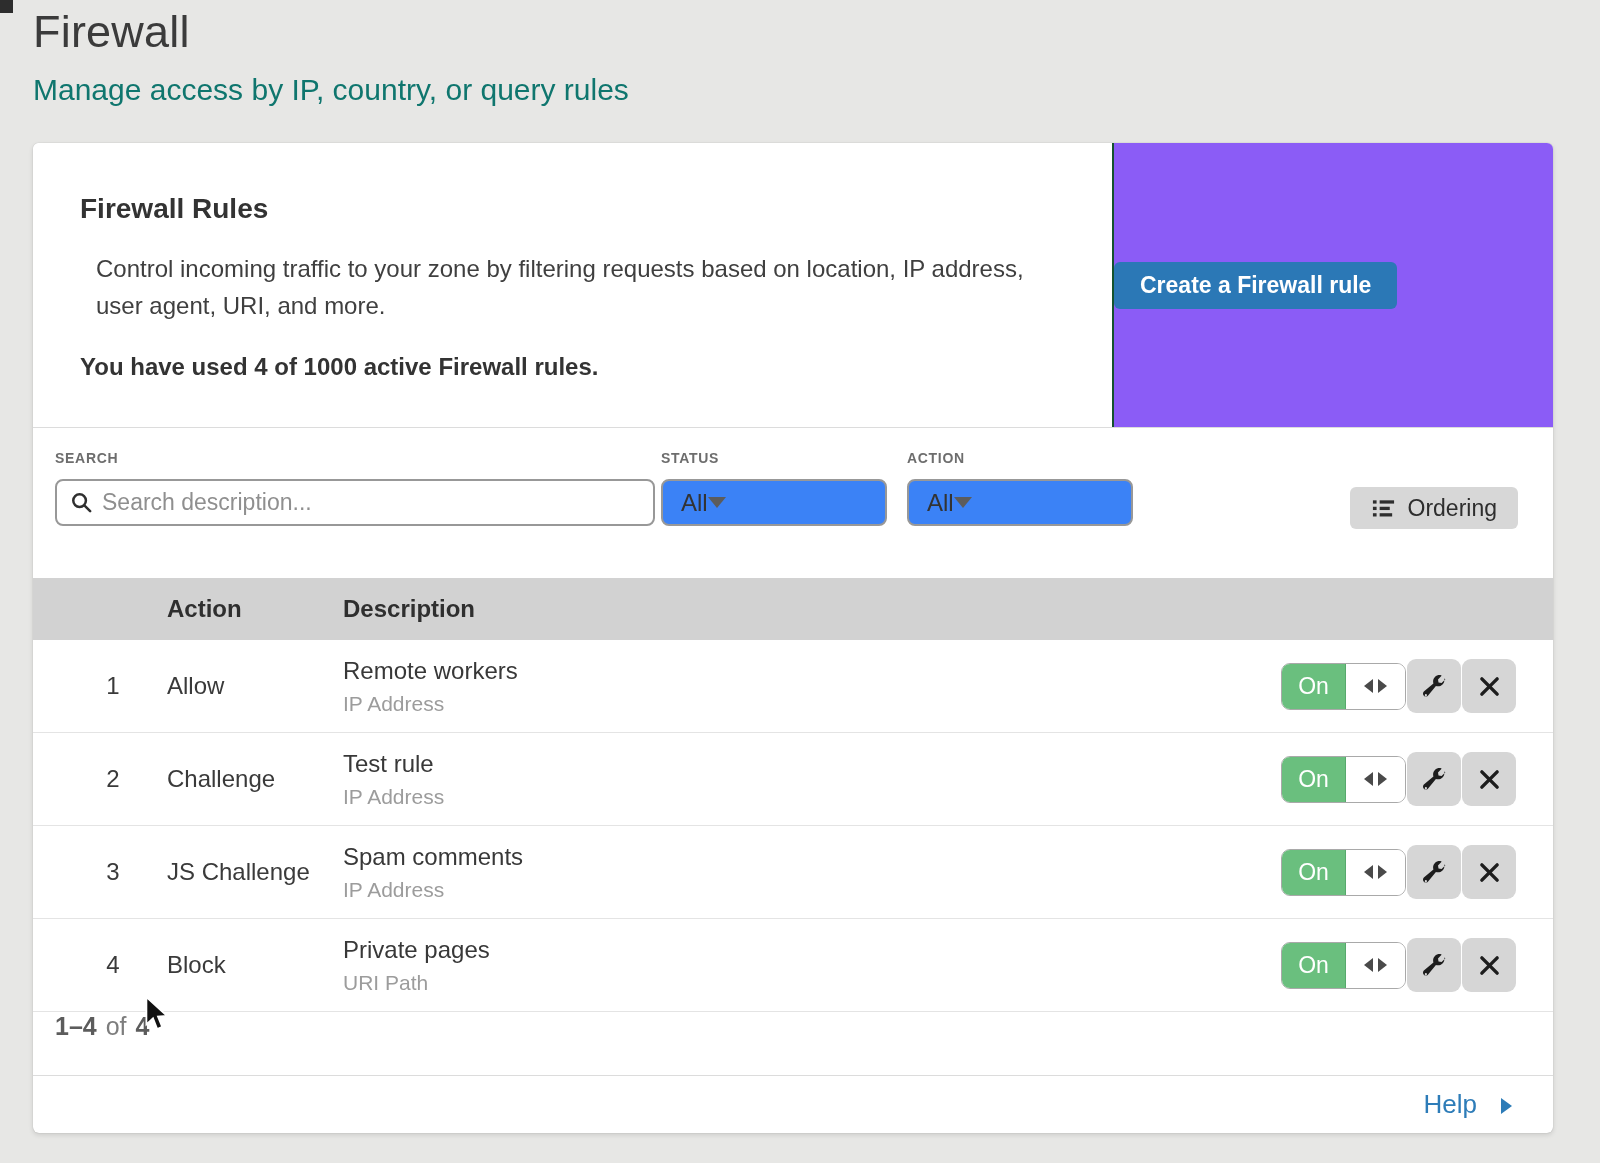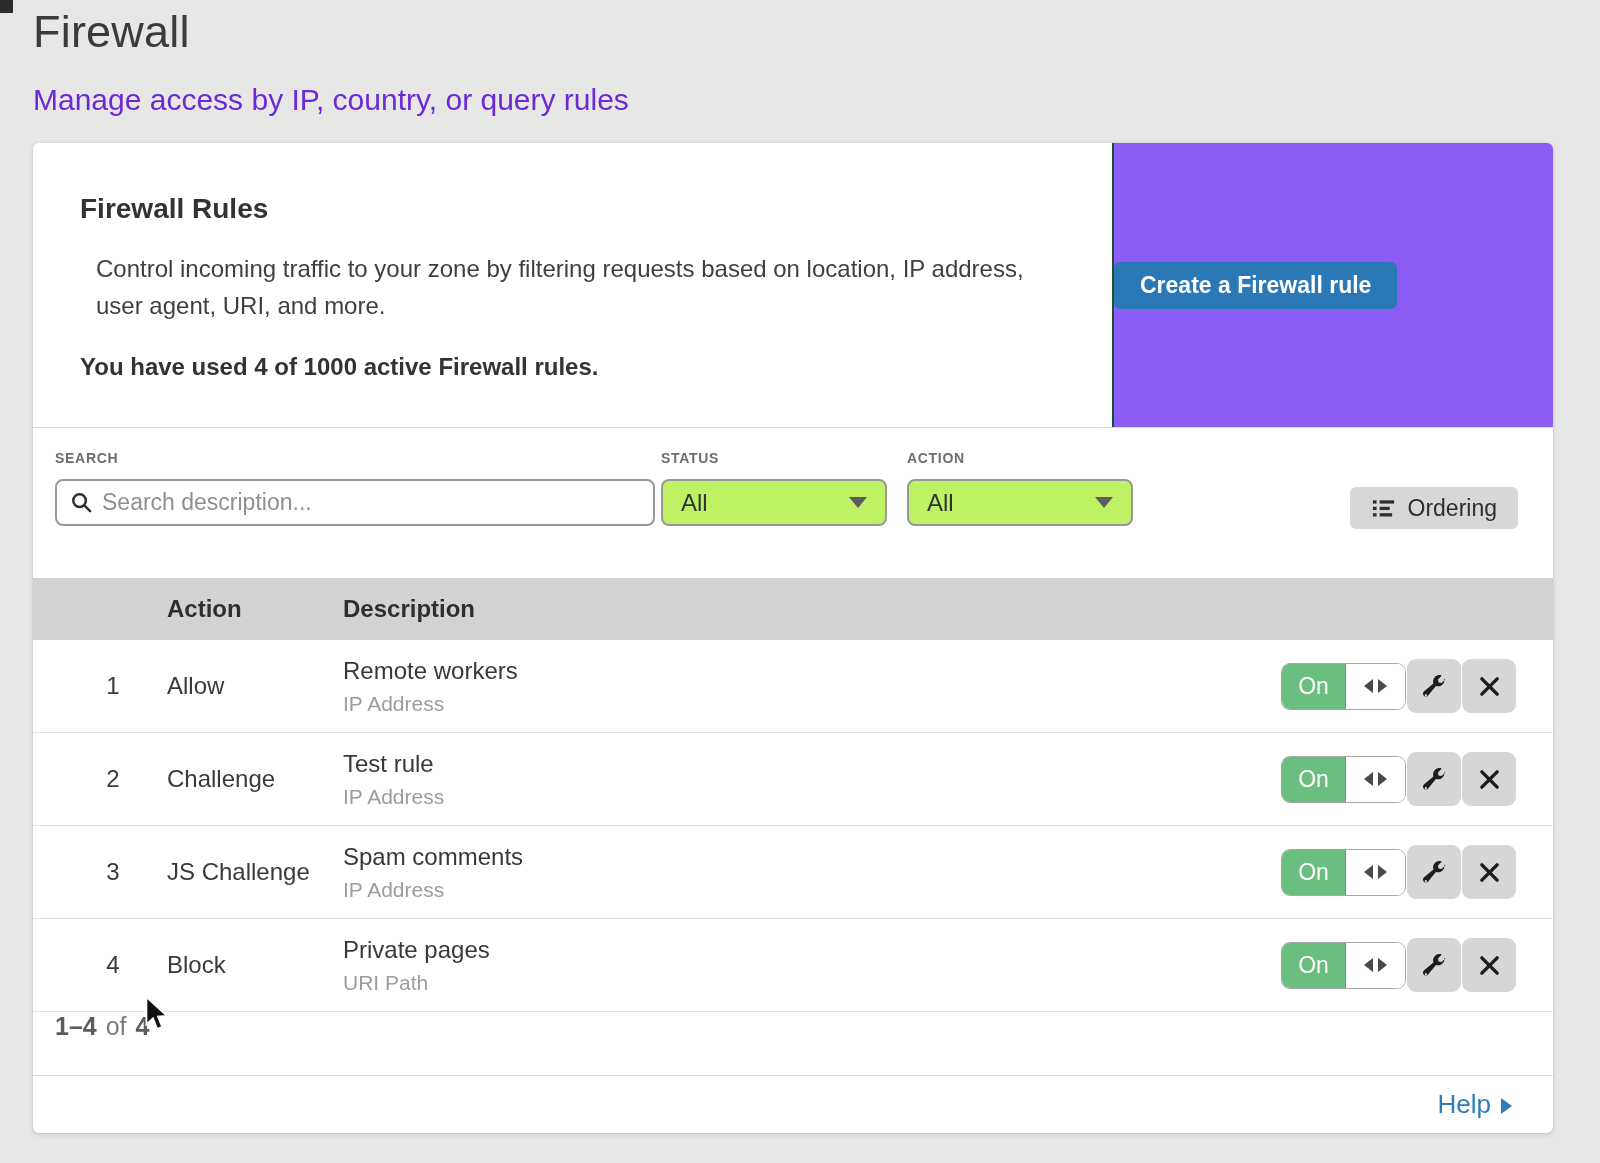--- a/index.html
+++ b/index.html
@@ -8,21 +8,21 @@
     background:#e7e7e5;
     font-family:"Liberation Sans", sans-serif;
     position:relative; overflow:hidden;
     -webkit-font-smoothing:antialiased;
   }
   .corner-artifact { position:absolute; left:0; top:0; width:13px; height:13px; background:#2d2d2d; }
 
   
   .page-header { position:absolute; left:33px; top:6px; }
   .page-title { margin:0; font-size:45px; font-weight:500; color:#3b3b3b; letter-spacing:.2px; }
-  .page-subtitle { margin-top:25px; font-size:30px; color:#6d28d9; }
+  .page-subtitle { margin-top:15px; font-size:30px; color:#0f766e; }
 
   
   .card {
     position:absolute; left:33px; top:143px; width:1520px; height:990px;
     background:#fff; border-radius:6px;
     box-shadow:0 0 1px rgba(0,0,0,.28), 0 2px 5px rgba(0,0,0,.12);
   }
 
   
   .top-section { position:absolute; top:0; left:0; width:100%; height:285px; border-bottom:1px solid #dcdcdc; box-sizing:border-box; }
@@ -48,21 +48,21 @@
   .fg-status { left:628px; width:226px; }
   .fg-action { left:874px; width:226px; }
   .input-wrap {
     margin-top:13px; height:47px; border:2px solid #989898; border-radius:8px; box-sizing:border-box;
     background:#fff; display:flex; align-items:center; padding:0 13px; gap:7px;
   }
   .search-input { border:none; outline:none; font-size:23px; font-family:inherit; color:#333; flex:1; background:transparent; min-width:0; }
   .search-input::placeholder { color:#8f8f8f; }
   .select {
     margin-top:13px; height:47px; border:2px solid #989898; border-radius:8px; box-sizing:border-box;
-    background:#bef264; display:flex; align-items:center; justify-content:space-between;
+    background:#3b82f6; display:flex; align-items:center; justify-content:flex-start;
     padding:0 18px; font-size:24px; color:#333; cursor:pointer;
   }
   .caret-down { width:0; height:0; border-left:9px solid transparent; border-right:9px solid transparent; border-top:11px solid #5c5c5c; }
   .ordering-btn {
     position:absolute; top:59px; right:35px; height:42px;
     background:#d7d7d7; border:none; border-radius:6px;
     display:flex; align-items:center; gap:12px; padding:0 21px;
     font-size:23px; color:#2e2e2e; font-family:inherit; cursor:pointer;
   }
 
@@ -87,21 +87,21 @@
   .tri-left  { width:0; height:0; border-top:7px solid transparent; border-bottom:7px solid transparent; border-right:9px solid #4a4a4a; }
   .tri-right { width:0; height:0; border-top:7px solid transparent; border-bottom:7px solid transparent; border-left:9px solid #4a4a4a; }
 
   .icon-btn { width:54px; height:54px; border:none; border-radius:9px; background:#d6d6d6; display:flex; align-items:center; justify-content:center; cursor:pointer; padding:0; }
 
   
   .pagination { position:absolute; top:869px; left:0; width:100%; height:64px; display:flex; padding-left:22px; box-sizing:border-box; font-size:25px; color:#6b6b6b; border-bottom:1px solid #dcdcdc; }
   .pag-strong { font-weight:700; color:#5c5c5c; }
   .pag-of { margin:0 9px; color:#7d7d7d; }
   .card-footer { position:absolute; top:933px; left:0; width:100%; height:57px; display:flex; align-items:center; justify-content:flex-end; padding-right:41px; box-sizing:border-box; }
-  .help-link { display:flex; align-items:center; gap:10px; color:#2d7cb8; font-size:26px; cursor:pointer; text-decoration:none; }
+  .help-link { display:flex; align-items:center; gap:24px; color:#2d7cb8; font-size:26px; cursor:pointer; text-decoration:none; }
   .help-caret { width:0; height:0; border-top:8px solid transparent; border-bottom:8px solid transparent; border-left:11px solid #2d7cb8; margin-top:2px; }
 
   .mouse-cursor { position:absolute; left:144px; top:996px; z-index:20; }
 </style>
 </head>
 <body>
 
 <div class="corner-artifact"></div>
 
 <header class="page-header">

